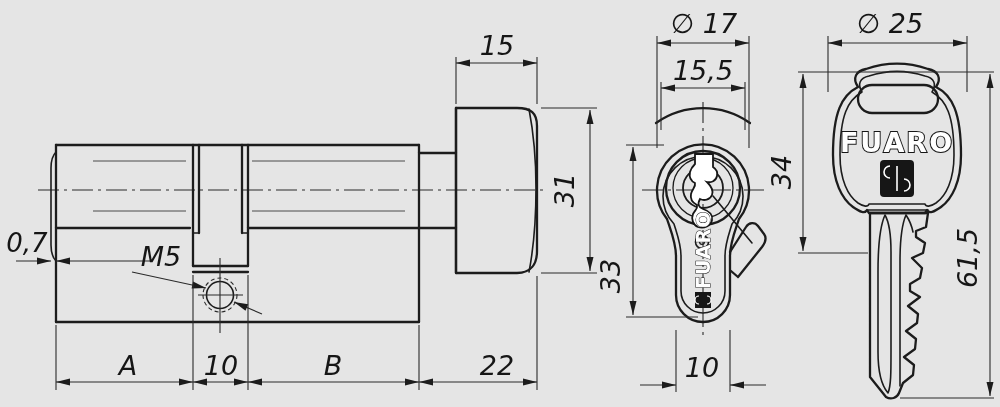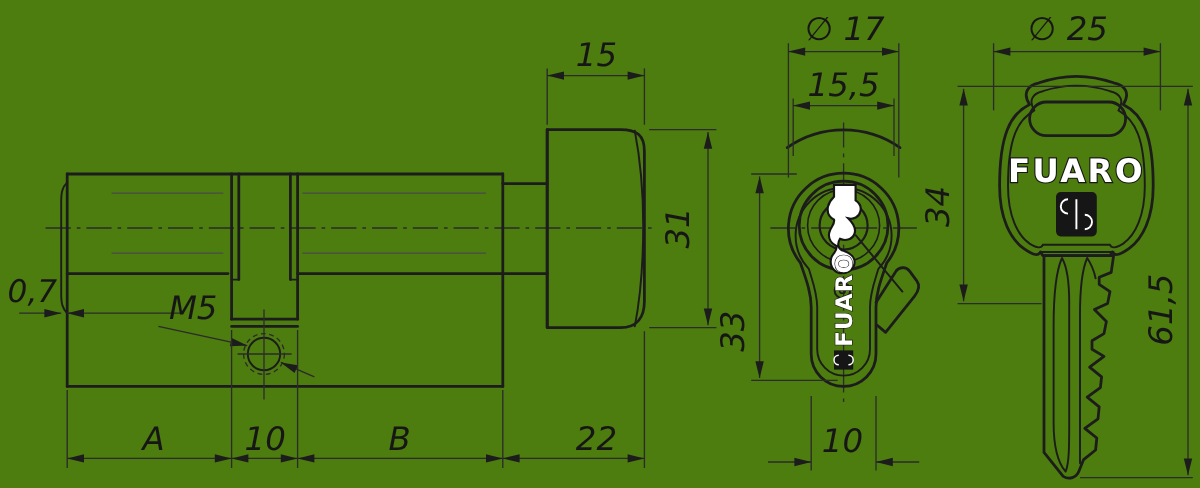--- a/index.html
+++ b/index.html
@@ -1,16 +1,16 @@
 <!DOCTYPE html>
 <html><head>
 <meta charset="utf-8">
 <style>
   html,body{margin:0;padding:0;background:#ffffff;}
-  .stage{width:1000px;height:407px;background:#4d7c0f;position:relative;font-family:"DejaVu Sans",sans-serif;}
+  .stage{width:1000px;height:407px;background:#e5e5e5;position:relative;font-family:"DejaVu Sans",sans-serif;}
   svg{display:block;}
   text{fill:#161616;}
   .dim{font-style:italic;font-size:27px;}
   .dimS{font-style:italic;font-size:26px;}
   .brandV{font-weight:bold;font-size:19px;letter-spacing:1px;fill:#fff;stroke:#161616;stroke-width:1px;paint-order:stroke;}
   .brandK{font-weight:bold;font-size:27px;letter-spacing:2px;fill:#fff;stroke:#161616;stroke-width:1.9px;paint-order:stroke;}
   .out{stroke:#1c1c1c;stroke-width:2.3;fill:none;stroke-linecap:round;stroke-linejoin:round;}
   .out2{stroke:#1c1c1c;stroke-width:1.6;fill:none;stroke-linecap:round;stroke-linejoin:round;}
   .thin{stroke:#4a4a4a;stroke-width:1;fill:none;}
   .dl{stroke:#2b2b2b;stroke-width:1.1;fill:none;}

